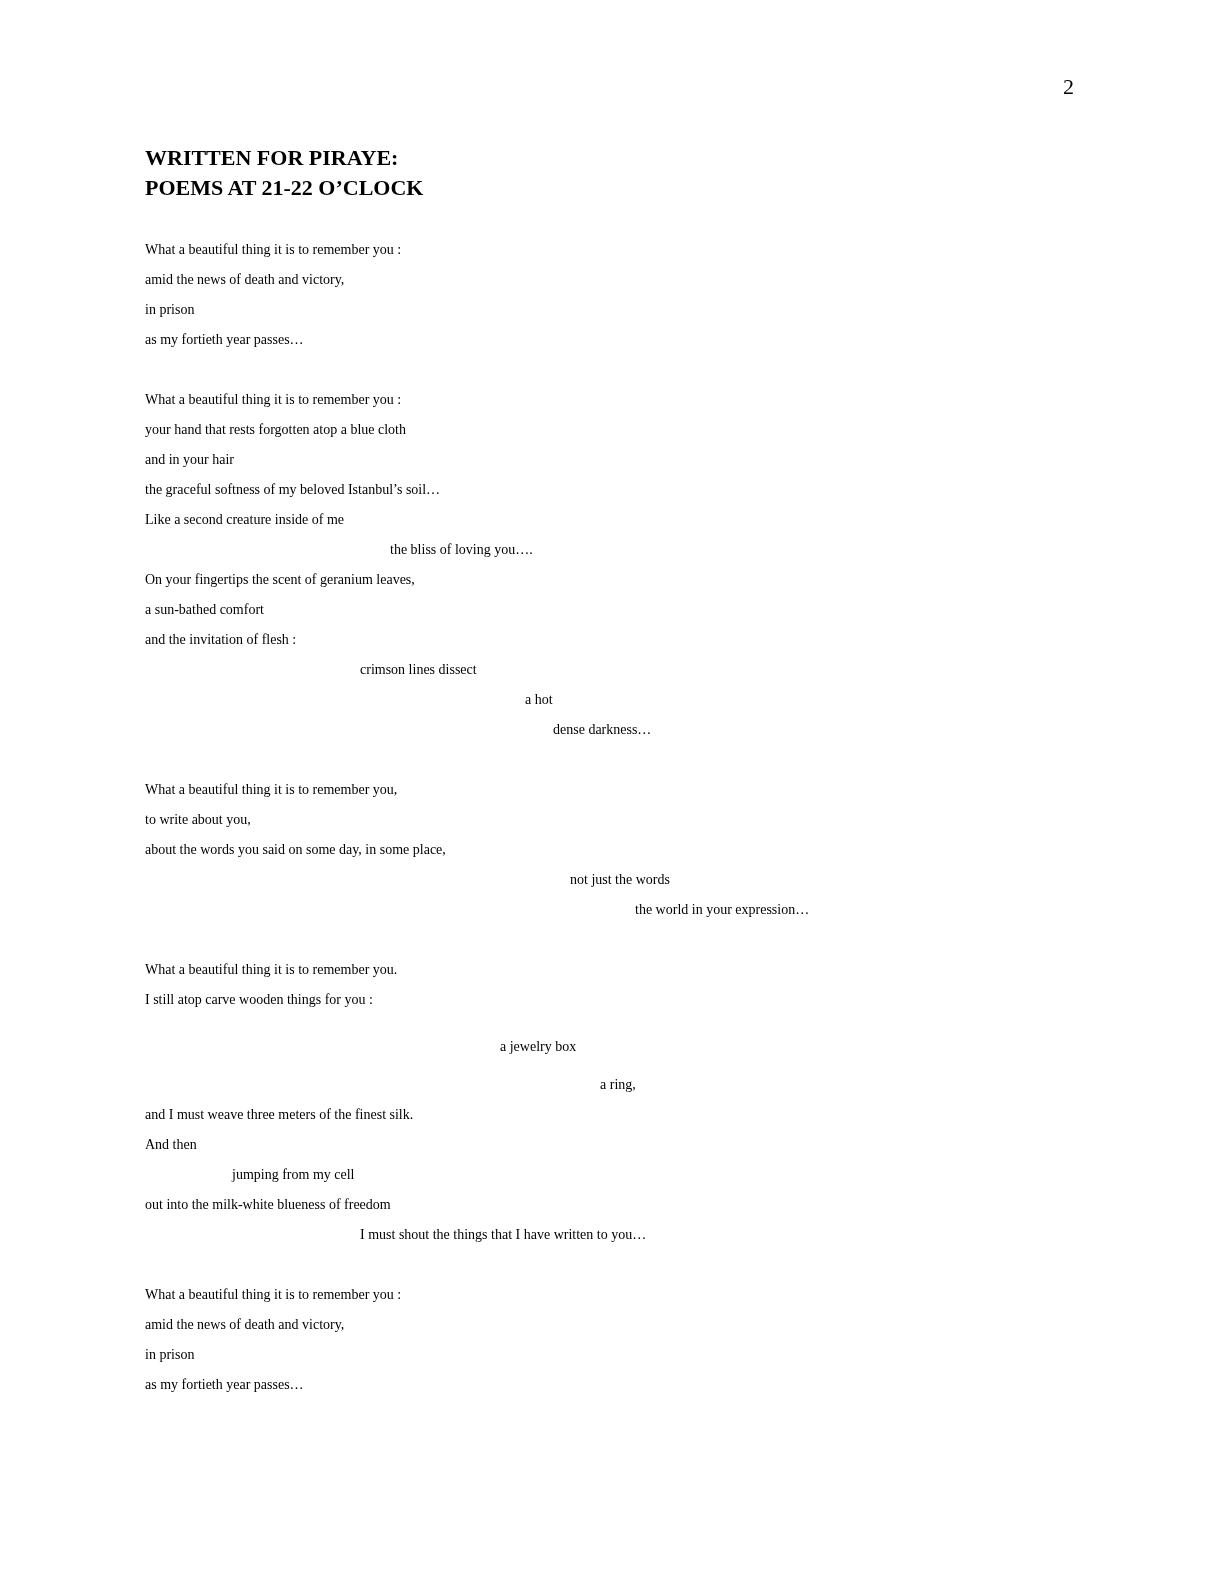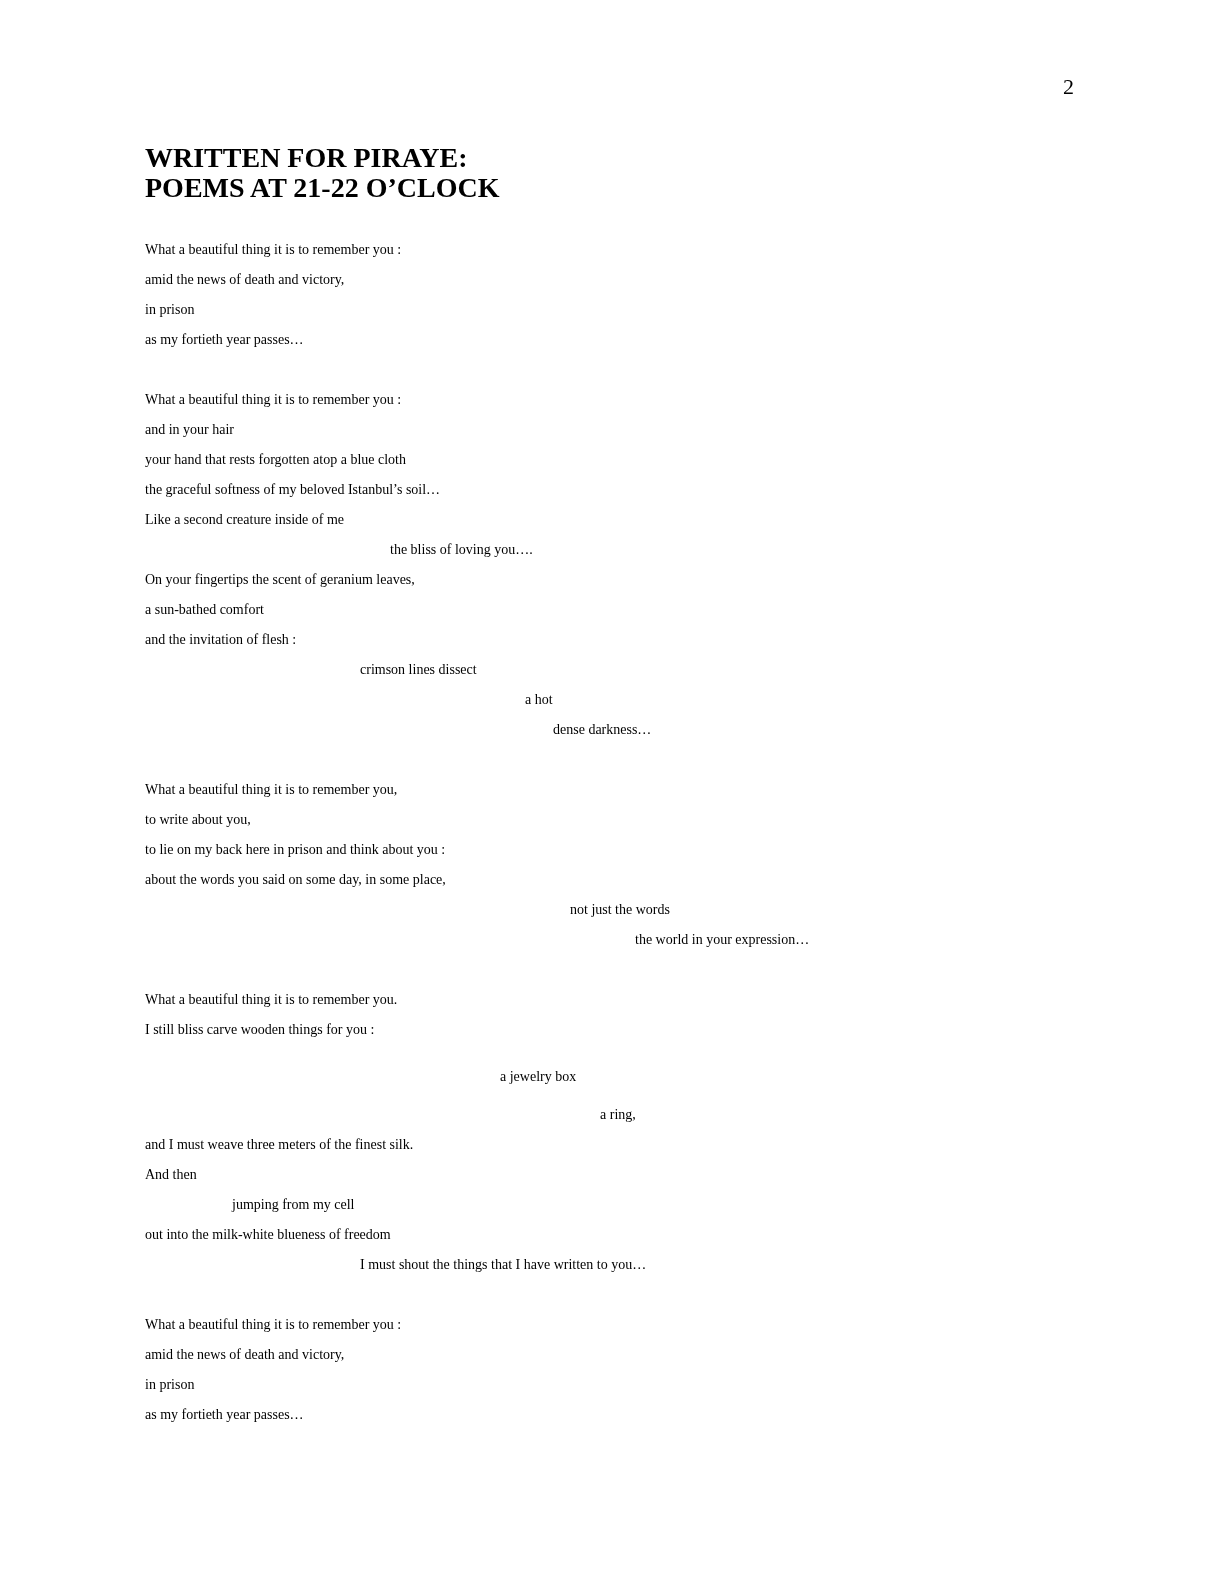--- a/index.html
+++ b/index.html
@@ -22,21 +22,21 @@
     font-size: 22px;
     line-height: 30px;
   }
   .content {
     position: absolute;
     top: 143px;
     left: 145px;
     right: 90px;
   }
   .title {
-    font-size: 28px;
+    font-size: 22px;
     font-weight: bold;
     line-height: 30px;
     margin: 0 0 32px 0;
   }
   .stanza {
     margin: 0 0 30px 0;
   }
   .line {
     font-size: 14px;
     line-height: 30px;
@@ -54,43 +54,42 @@
 
     <div id="poem">
         <div class="stanza">
           <div class="line">What a beautiful thing it is to remember you :</div>
           <div class="line">amid the news of death and victory,</div>
           <div class="line">in prison</div>
           <div class="line">as my fortieth year passes…</div>
         </div>
         <div class="stanza">
           <div class="line">What a beautiful thing it is to remember you :</div>
+          <div class="line">your hand that rests forgotten atop a blue cloth</div>
           <div class="line">and in your hair</div>
-          <div class="line">your hand that rests forgotten atop a blue cloth</div>
           <div class="line">the graceful softness of my beloved Istanbul’s soil…</div>
           <div class="line">Like a second creature inside of me</div>
           <div class="line" style="padding-left: 245px;">the bliss of loving you….</div>
           <div class="line">On your fingertips the scent of geranium leaves,</div>
           <div class="line">a sun-bathed comfort</div>
           <div class="line">and the invitation of flesh :</div>
           <div class="line" style="padding-left: 215px;">crimson lines dissect</div>
           <div class="line" style="padding-left: 380px;">a hot</div>
           <div class="line" style="padding-left: 408px;">dense darkness…</div>
         </div>
         <div class="stanza">
           <div class="line">What a beautiful thing it is to remember you,</div>
           <div class="line">to write about you,</div>
-          <div class="line">to lie on my back here in prison and think about you :</div>
           <div class="line">about the words you said on some day, in some place,</div>
           <div class="line" style="padding-left: 425px;">not just the words</div>
           <div class="line" style="padding-left: 490px;">the world in your expression…</div>
         </div>
         <div class="stanza">
           <div class="line">What a beautiful thing it is to remember you.</div>
-          <div class="line">I still bliss carve wooden things for you :</div>
+          <div class="line">I still atop carve wooden things for you :</div>
           <div class="line" style="padding-left: 355px; margin-top: 17px;">a jewelry box</div>
           <div class="line" style="padding-left: 455px; margin-top: 8px;">a ring,</div>
           <div class="line">and I must weave three meters of the finest silk.</div>
           <div class="line">And then</div>
           <div class="line" style="padding-left: 87px;">jumping from my cell</div>
           <div class="line">out into the milk-white blueness of freedom</div>
           <div class="line" style="padding-left: 215px;">I must shout the things that I have written to you…</div>
         </div>
         <div class="stanza">
           <div class="line">What a beautiful thing it is to remember you :</div>

